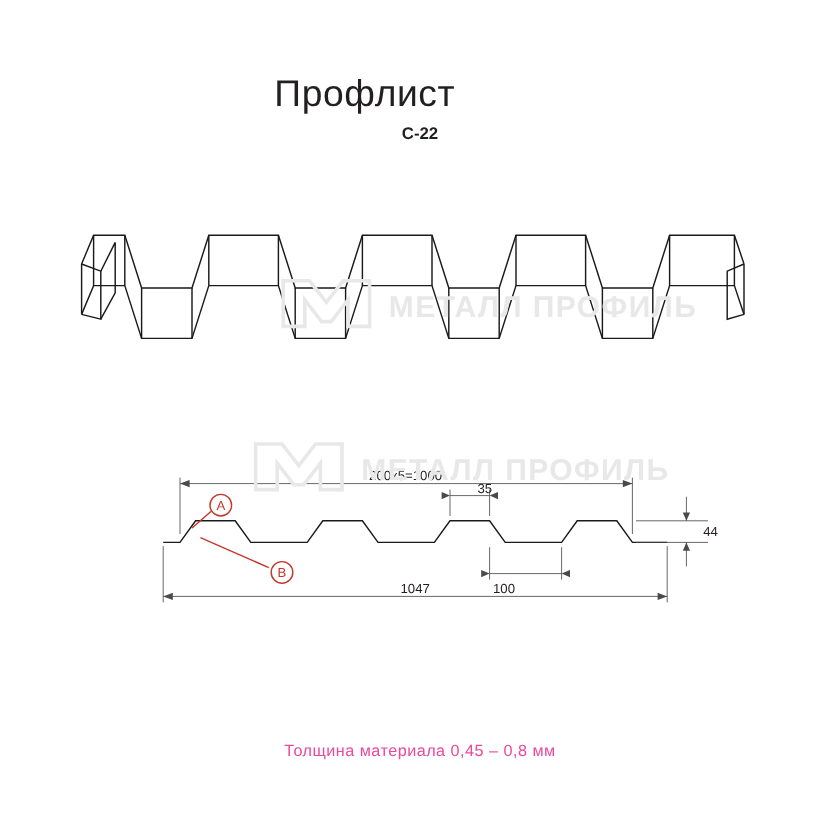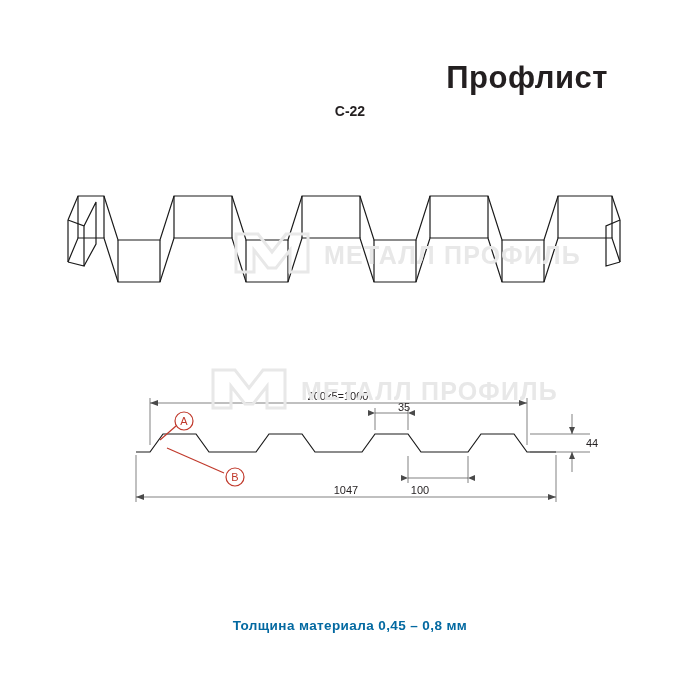--- a/index.html
+++ b/index.html
@@ -18,46 +18,46 @@
   .page {
     position: relative;
     width: 700px;
     height: 700px;
   }
   .title {
     position: absolute;
     top: 60px;
     left: 0;
     width: 608px;
-    text-align: right;
+    text-align: center;
     font-size: 31px;
-    font-weight: bold;
+    font-weight: normal;
     letter-spacing: 0.5px;
     color: #231f20;
   }
   .subtitle {
     position: absolute;
     top: 103px;
     left: 0;
     width: 700px;
     text-align: center;
     font-size: 14px;
     font-weight: bold;
     color: #231f20;
   }
   .footnote {
     position: absolute;
     top: 618px;
     left: 0;
     width: 700px;
     text-align: center;
     font-size: 13.5px;
-    font-weight: bold;
+    font-weight: normal;
     letter-spacing: 0.4px;
-    color: #0369a1;
+    color: #ec4899;
   }
   .art {
     position: absolute;
     top: 0;
     left: 0;
   }
   .wm {
     position: absolute;
     pointer-events: none;
     text-decoration: underline;

